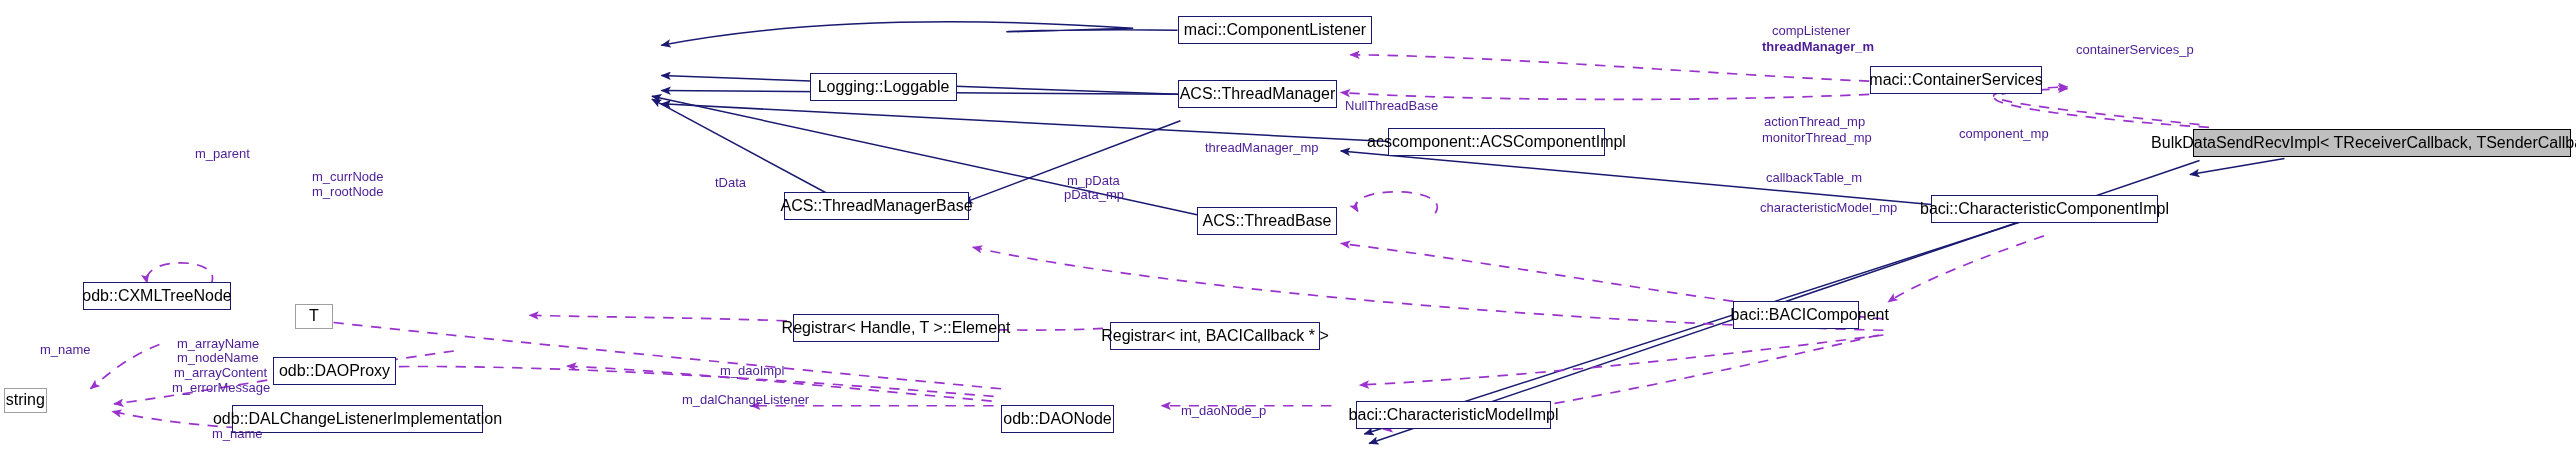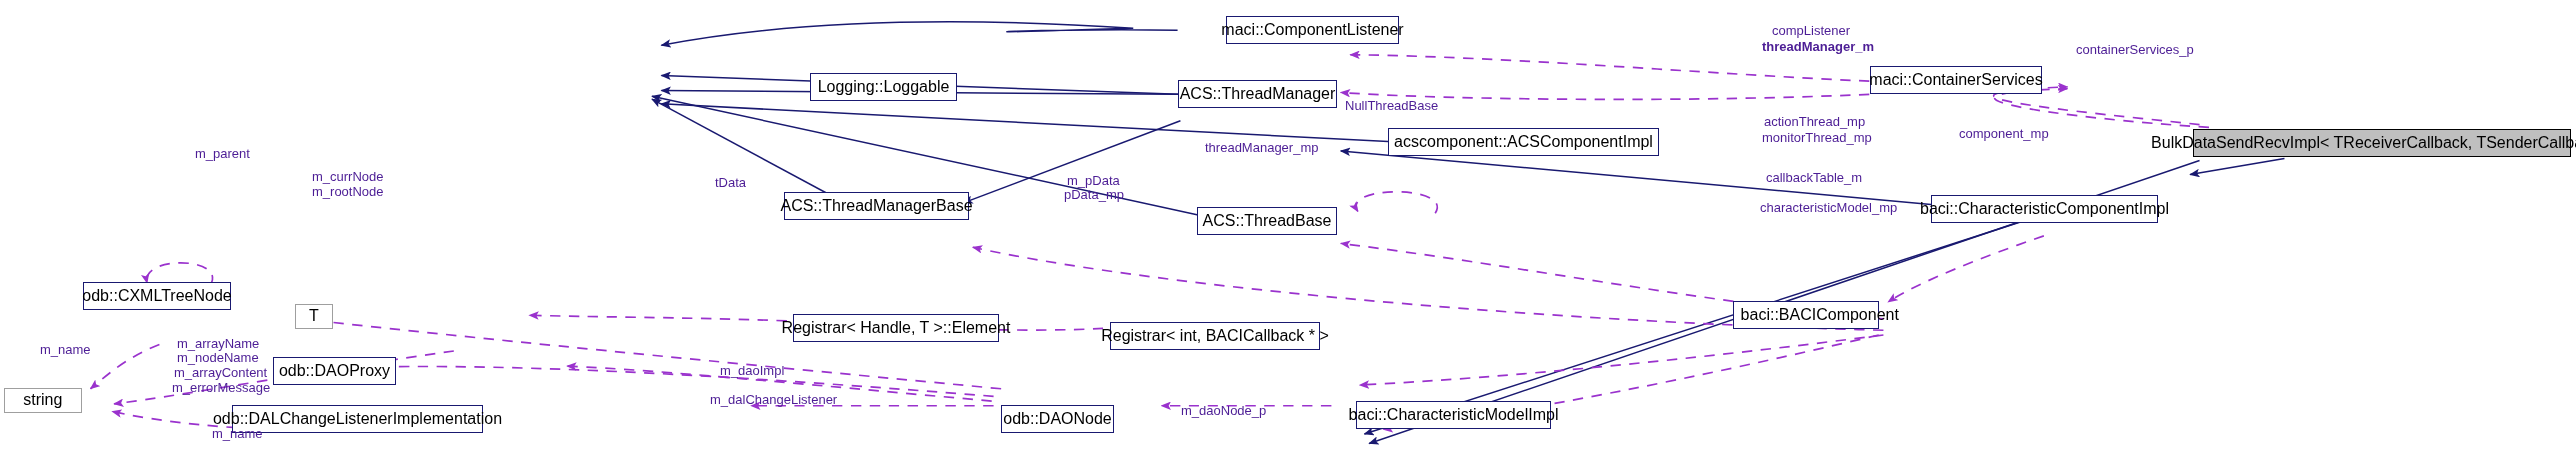--- a/index.html
+++ b/index.html
@@ -136,53 +136,53 @@
       <path d="M1052,430 C950,430 850,430 795,430"></path>
 
       <path d="M1410,430 C1330,430 1260,430 1230,430"></path>
     </g>
   </svg>
 
   <div class="node" style="left:810px; top:73px; width:147px;">
     <span>Logging::Loggable</span>
   </div>
 
-  <div class="node" style="left:1178px; top:16px; width:173px;margin-left:48px;">
+  <div class="node" style="left:1178px; top:16px; width:194px;">
     <span>maci::ComponentListener</span>
   </div>
 
   <div class="node" style="left:1178px; top:80px; width:159px;">
     <span>ACS::ThreadManager</span>
   </div>
 
   <div class="node" style="left:1870px; top:66px; width:172px;">
     <span>maci::ContainerServices</span>
   </div>
 
-  <div class="node" style="left:1388px; top:128px; width:271px;">
+  <div class="node" style="left:1388px; top:128px; width:217px;">
     <span>acscomponent::ACSComponentImpl</span>
   </div>
 
   <div class="node highlight" style="left:2193px; top:129px; width:378px;">
     <span>BulkDataSendRecvImpl&lt; TReceiverCallback, TSenderCallback &gt;</span>
   </div>
 
   <div class="node" style="left:1931px; top:195px; width:227px;">
     <span>baci::CharacteristicComponentImpl</span>
   </div>
 
   <div class="node" style="left:784px; top:192px; width:185px;">
     <span>ACS::ThreadManagerBase</span>
   </div>
 
   <div class="node" style="left:1197px; top:207px; width:140px;">
     <span>ACS::ThreadBase</span>
   </div>
 
-  <div class="node" style="left:1733px; top:301px; width:146px;padding-left:36px;">
+  <div class="node" style="left:1733px; top:301px; width:126px;padding-left:36px;">
     <span>baci::BACIComponent</span>
   </div>
 
   <div class="node" style="left:83px; top:282px; width:148px;">
     <span>odb::CXMLTreeNode</span>
   </div>
 
   <div class="node gray-border" style="left:295px; top:304px; width:38px; height:24.6px;">
     <span>T</span>
   </div>
@@ -204,21 +204,21 @@
   </div>
 
   <div class="node" style="left:1001px; top:405px; width:113px;">
     <span>odb::DAONode</span>
   </div>
 
   <div class="node" style="left:1356px; top:401px; width:195px;">
     <span>baci::CharacteristicModelImpl</span>
   </div>
 
-  <div class="node gray-border" style="left:3.8px; top:388px; width:78px; height:24.6px;text-align:center;">
+  <div class="node gray-border" style="left:3.8px; top:388px; width:43px; height:24.6px;text-align:center;">
     <span>string</span>
   </div>
 
   <div class="edge-label" style="left:1772px; top:23.6px;">compListener</div>
 
   <div class="edge-label" style="left:1762px; top:40px;font-weight:bold;">threadManager_m</div>
 
   <div class="edge-label" style="left:2076px; top:43px;">containerServices_p</div>
 
   <div class="edge-label" style="left:1345px; top:99px;">NullThreadBase</div>
@@ -252,20 +252,20 @@
   <div class="edge-label" style="left:177px; top:337px;">m_arrayName</div>
 
   <div class="edge-label" style="left:177px; top:351px;">m_nodeName</div>
 
   <div class="edge-label" style="left:174px; top:366px;">m_arrayContent</div>
 
   <div class="edge-label" style="left:172px; top:381px;">m_errorMessage</div>
 
   <div class="edge-label" style="left:720px; top:364px;">m_daoImpl</div>
 
-  <div class="edge-label" style="left:682px; top:393px;margin-left:28px;">m_dalChangeListener</div>
+  <div class="edge-label" style="left:682px; top:393px;">m_dalChangeListener</div>
 
   <div class="edge-label" style="left:1181px; top:404px;">m_daoNode_p</div>
 
   <div class="edge-label" style="left:212px; top:427px;">m_name</div>
 
 </div>
 
 
 </body></html>

